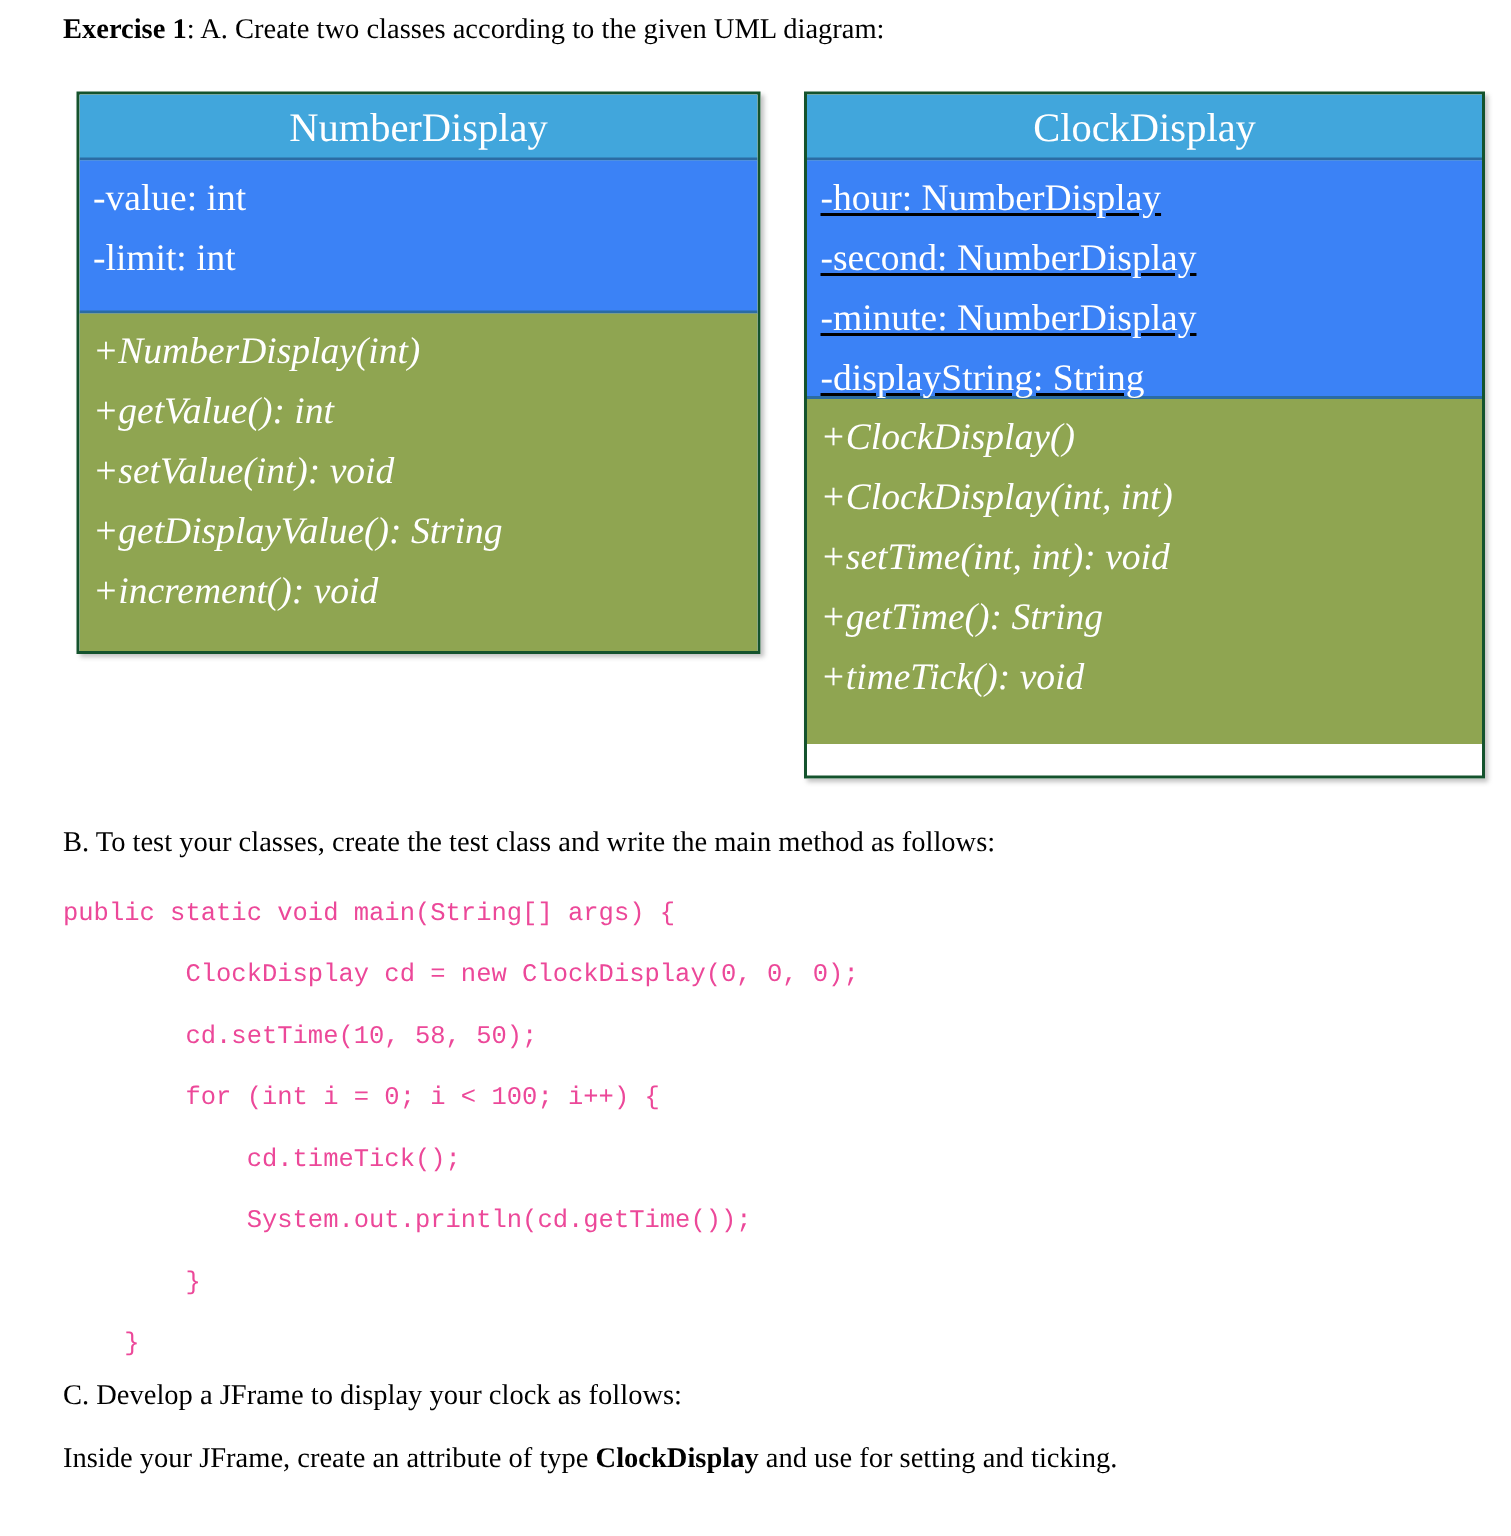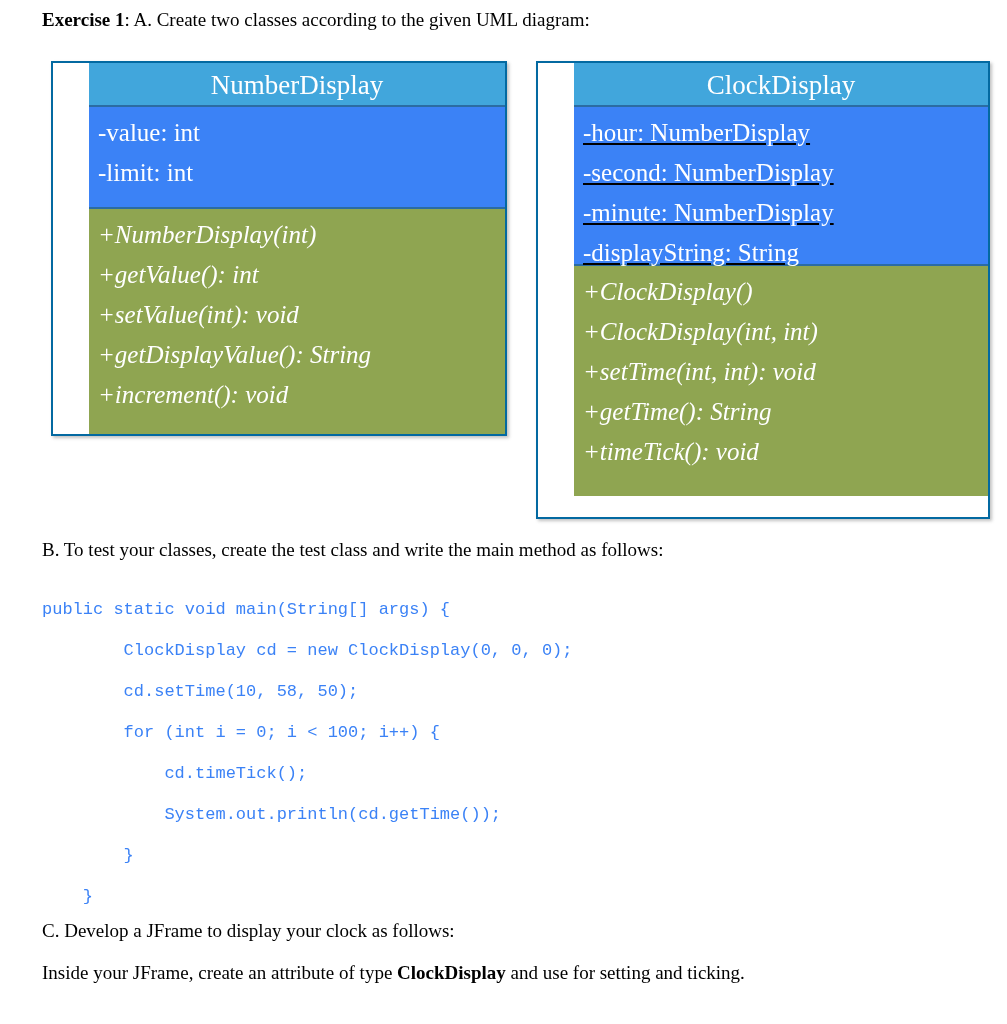--- a/index.html
+++ b/index.html
@@ -35,24 +35,23 @@
     position: absolute;
     left: 0;
     top: 0;
     width: 1007px;
     height: 530px;
   }
 
   .uml-class {
     position: absolute;
     box-sizing: border-box;
-    border: 2px solid #0369a1;
+    border: 2px solid #14532d;
     box-shadow: 2px 2px 3px rgba(120,120,120,0.45);
     overflow: hidden;
-    padding-left: 36px;
   }
   .uml-class.left {
     left: 51px;
     top: 61px;
     width: 456px;
     height: 375px;
   }
   .uml-class.right {
     left: 536px;
     top: 61px;
@@ -97,33 +96,33 @@
   }
 
   
   .prose {
     position: absolute;
     left: 42px;
     font-size: 19px;
     line-height: 24px;
     white-space: nowrap;
   }
-  .prose.b-line   { top: 538px; }
+  .prose.b-line   { top: 550px; }
   .prose.c-line   { top: 919px; }
   .prose.d-line   { top: 961px; }
   .prose b { font-weight: bold; }
 
   
   .code-block {
     position: absolute;
     left: 42px;
     top: 589px;
     font-family: "Liberation Mono", "DejaVu Sans Mono", monospace;
     font-size: 17px;
-    color: #3b82f6;
+    color: #ec4899;
   }
   .code-line {
     height: 41px;
     line-height: 41px;
     white-space: pre;
   }
 </style>
 </head>
 <body>
 

